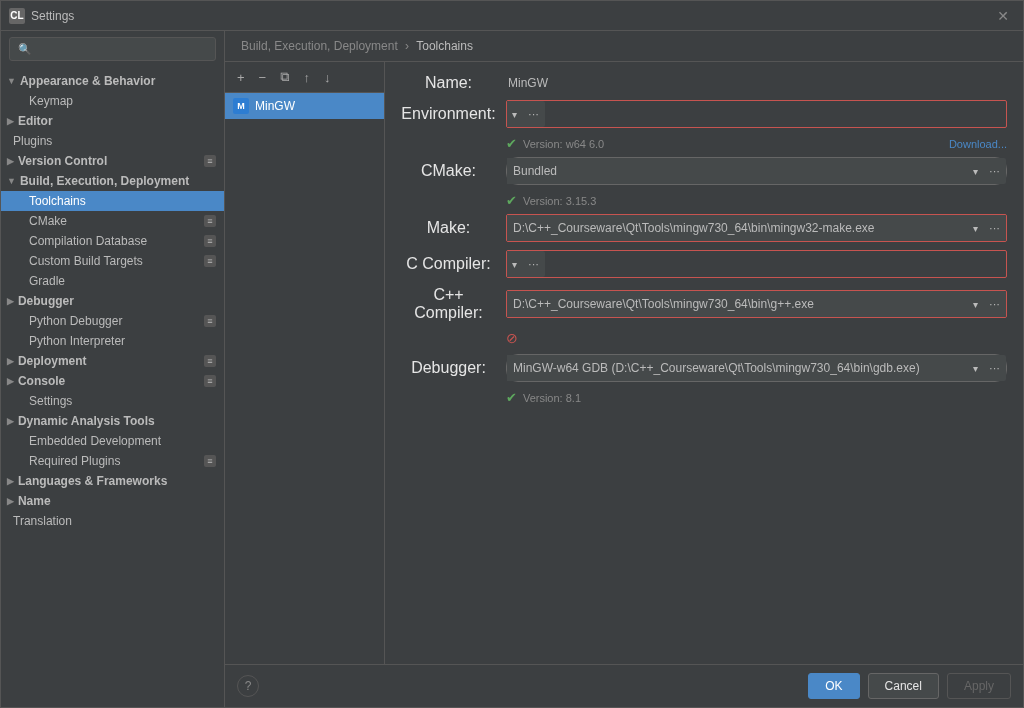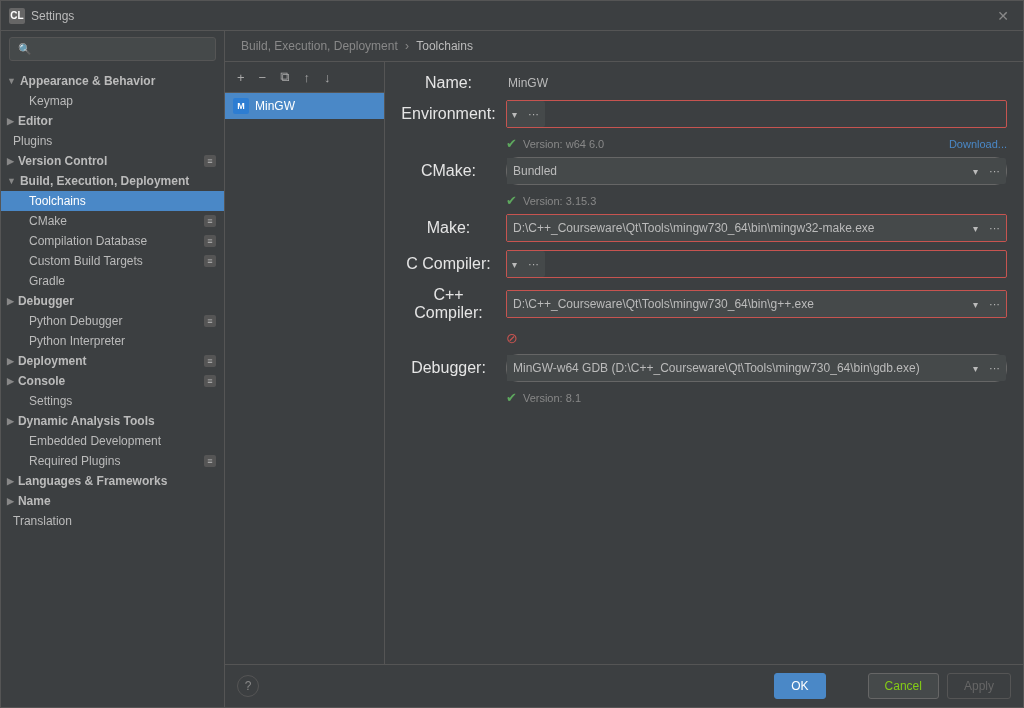--- a/index.html
+++ b/index.html
@@ -362,22 +362,21 @@
       border-radius: 3px;
     }
     .btn-primary {
       background: #4a88c7;
       border: 1px solid #4a88c7;
       color: #fff;
     }
     .btn-secondary {
       background: #45494a;
       border: 1px solid #666;
-      color: #84cc16;
-      margin-left: 34px;
+      color: #e5e5e5;
     }
     .btn-disabled {
       background: #3c3f41;
       border: 1px solid #555;
       color: #666;
       cursor: default;
     }
   </style>
 </head>
 <body>

